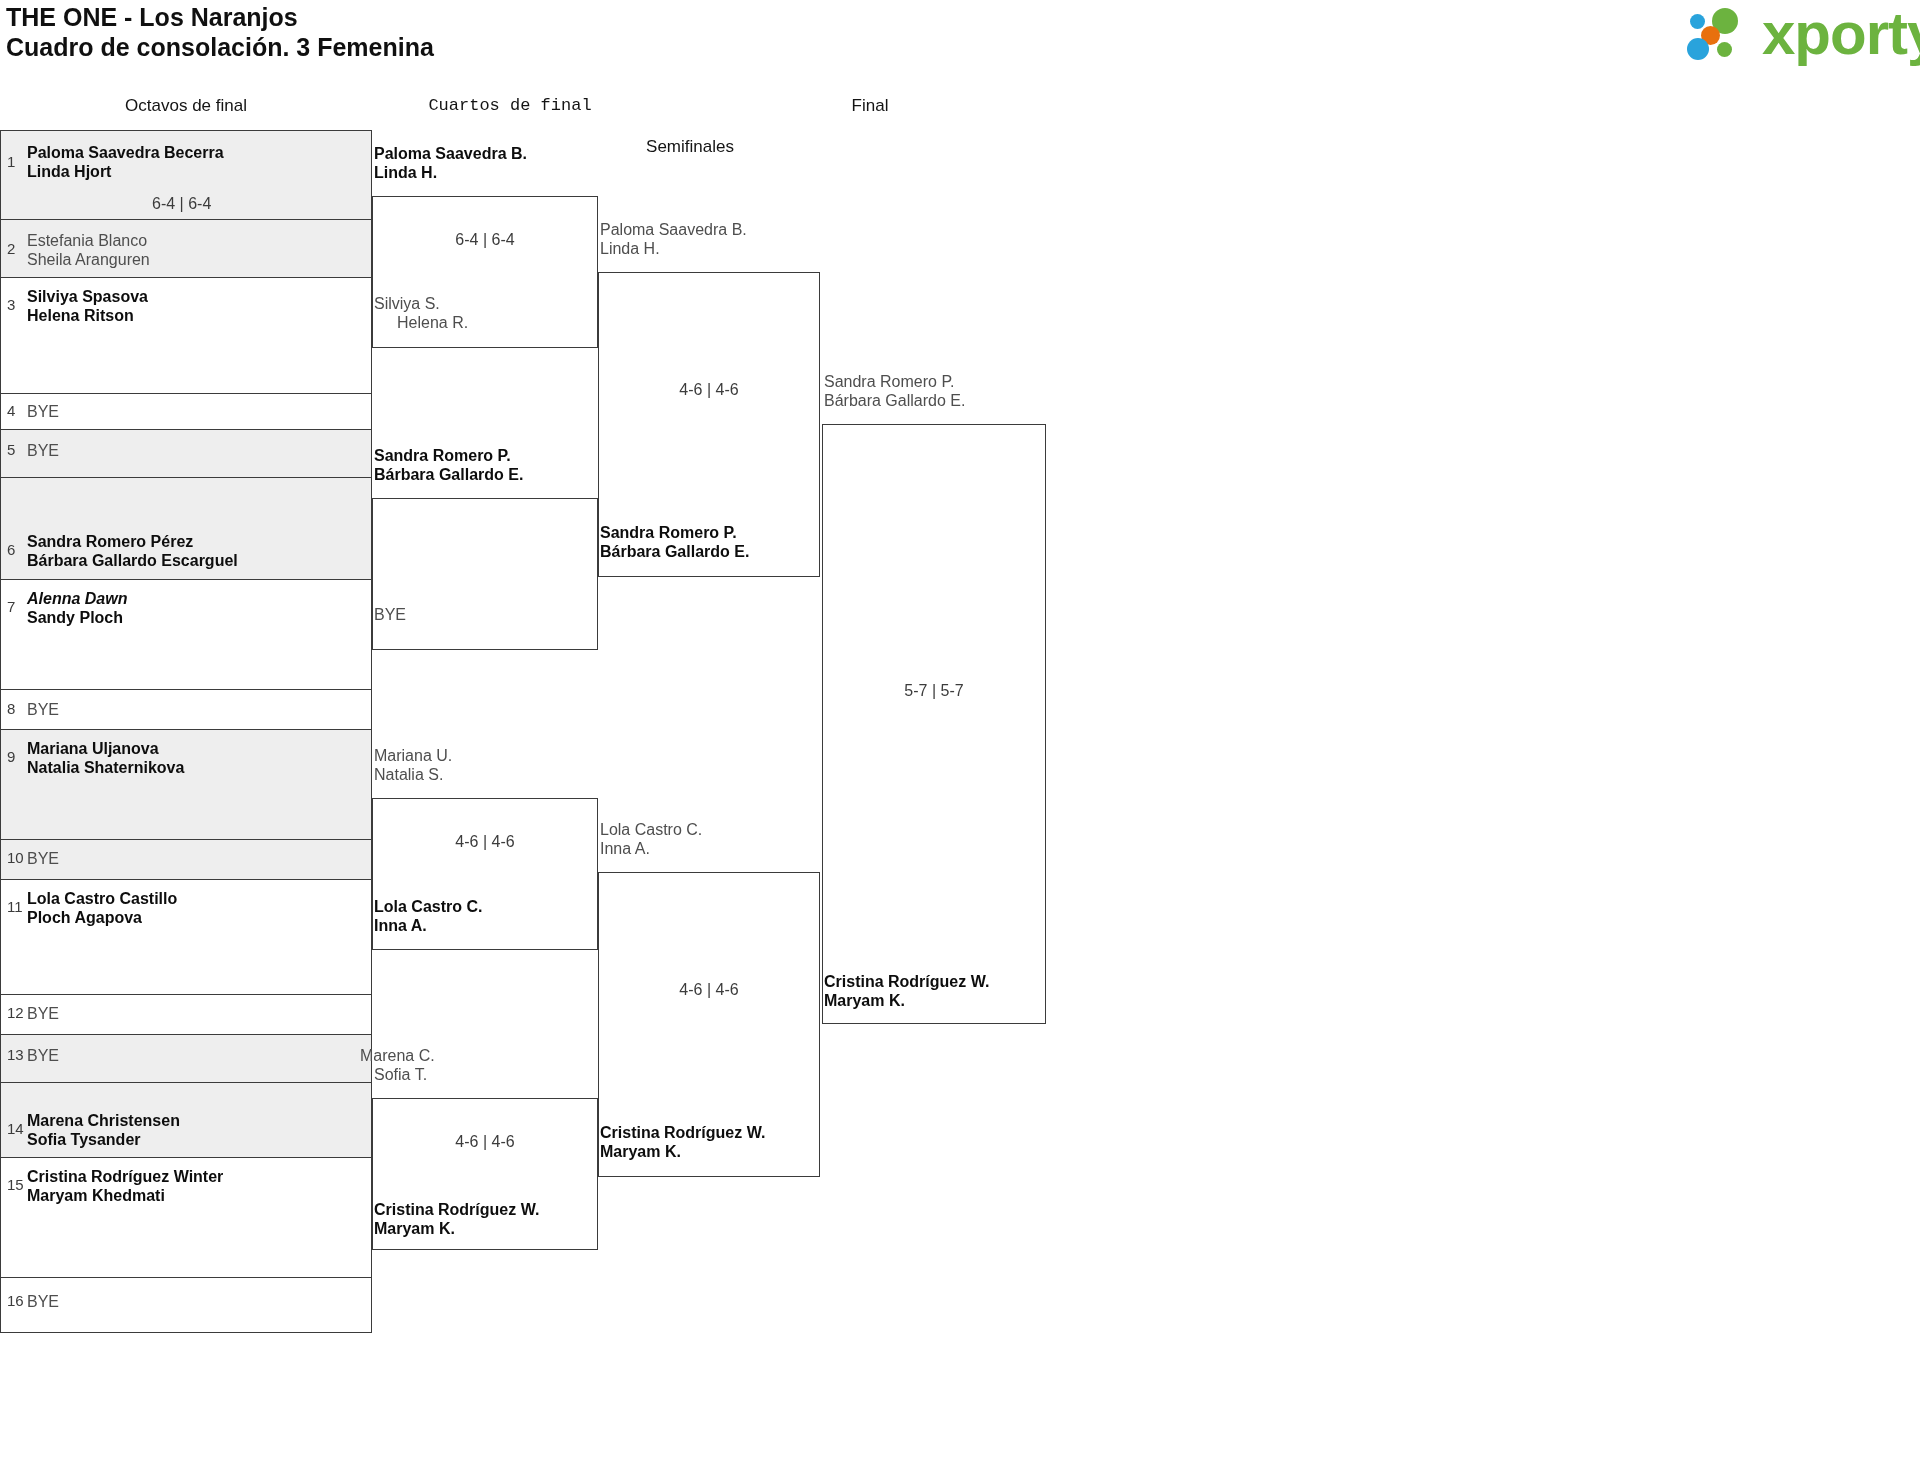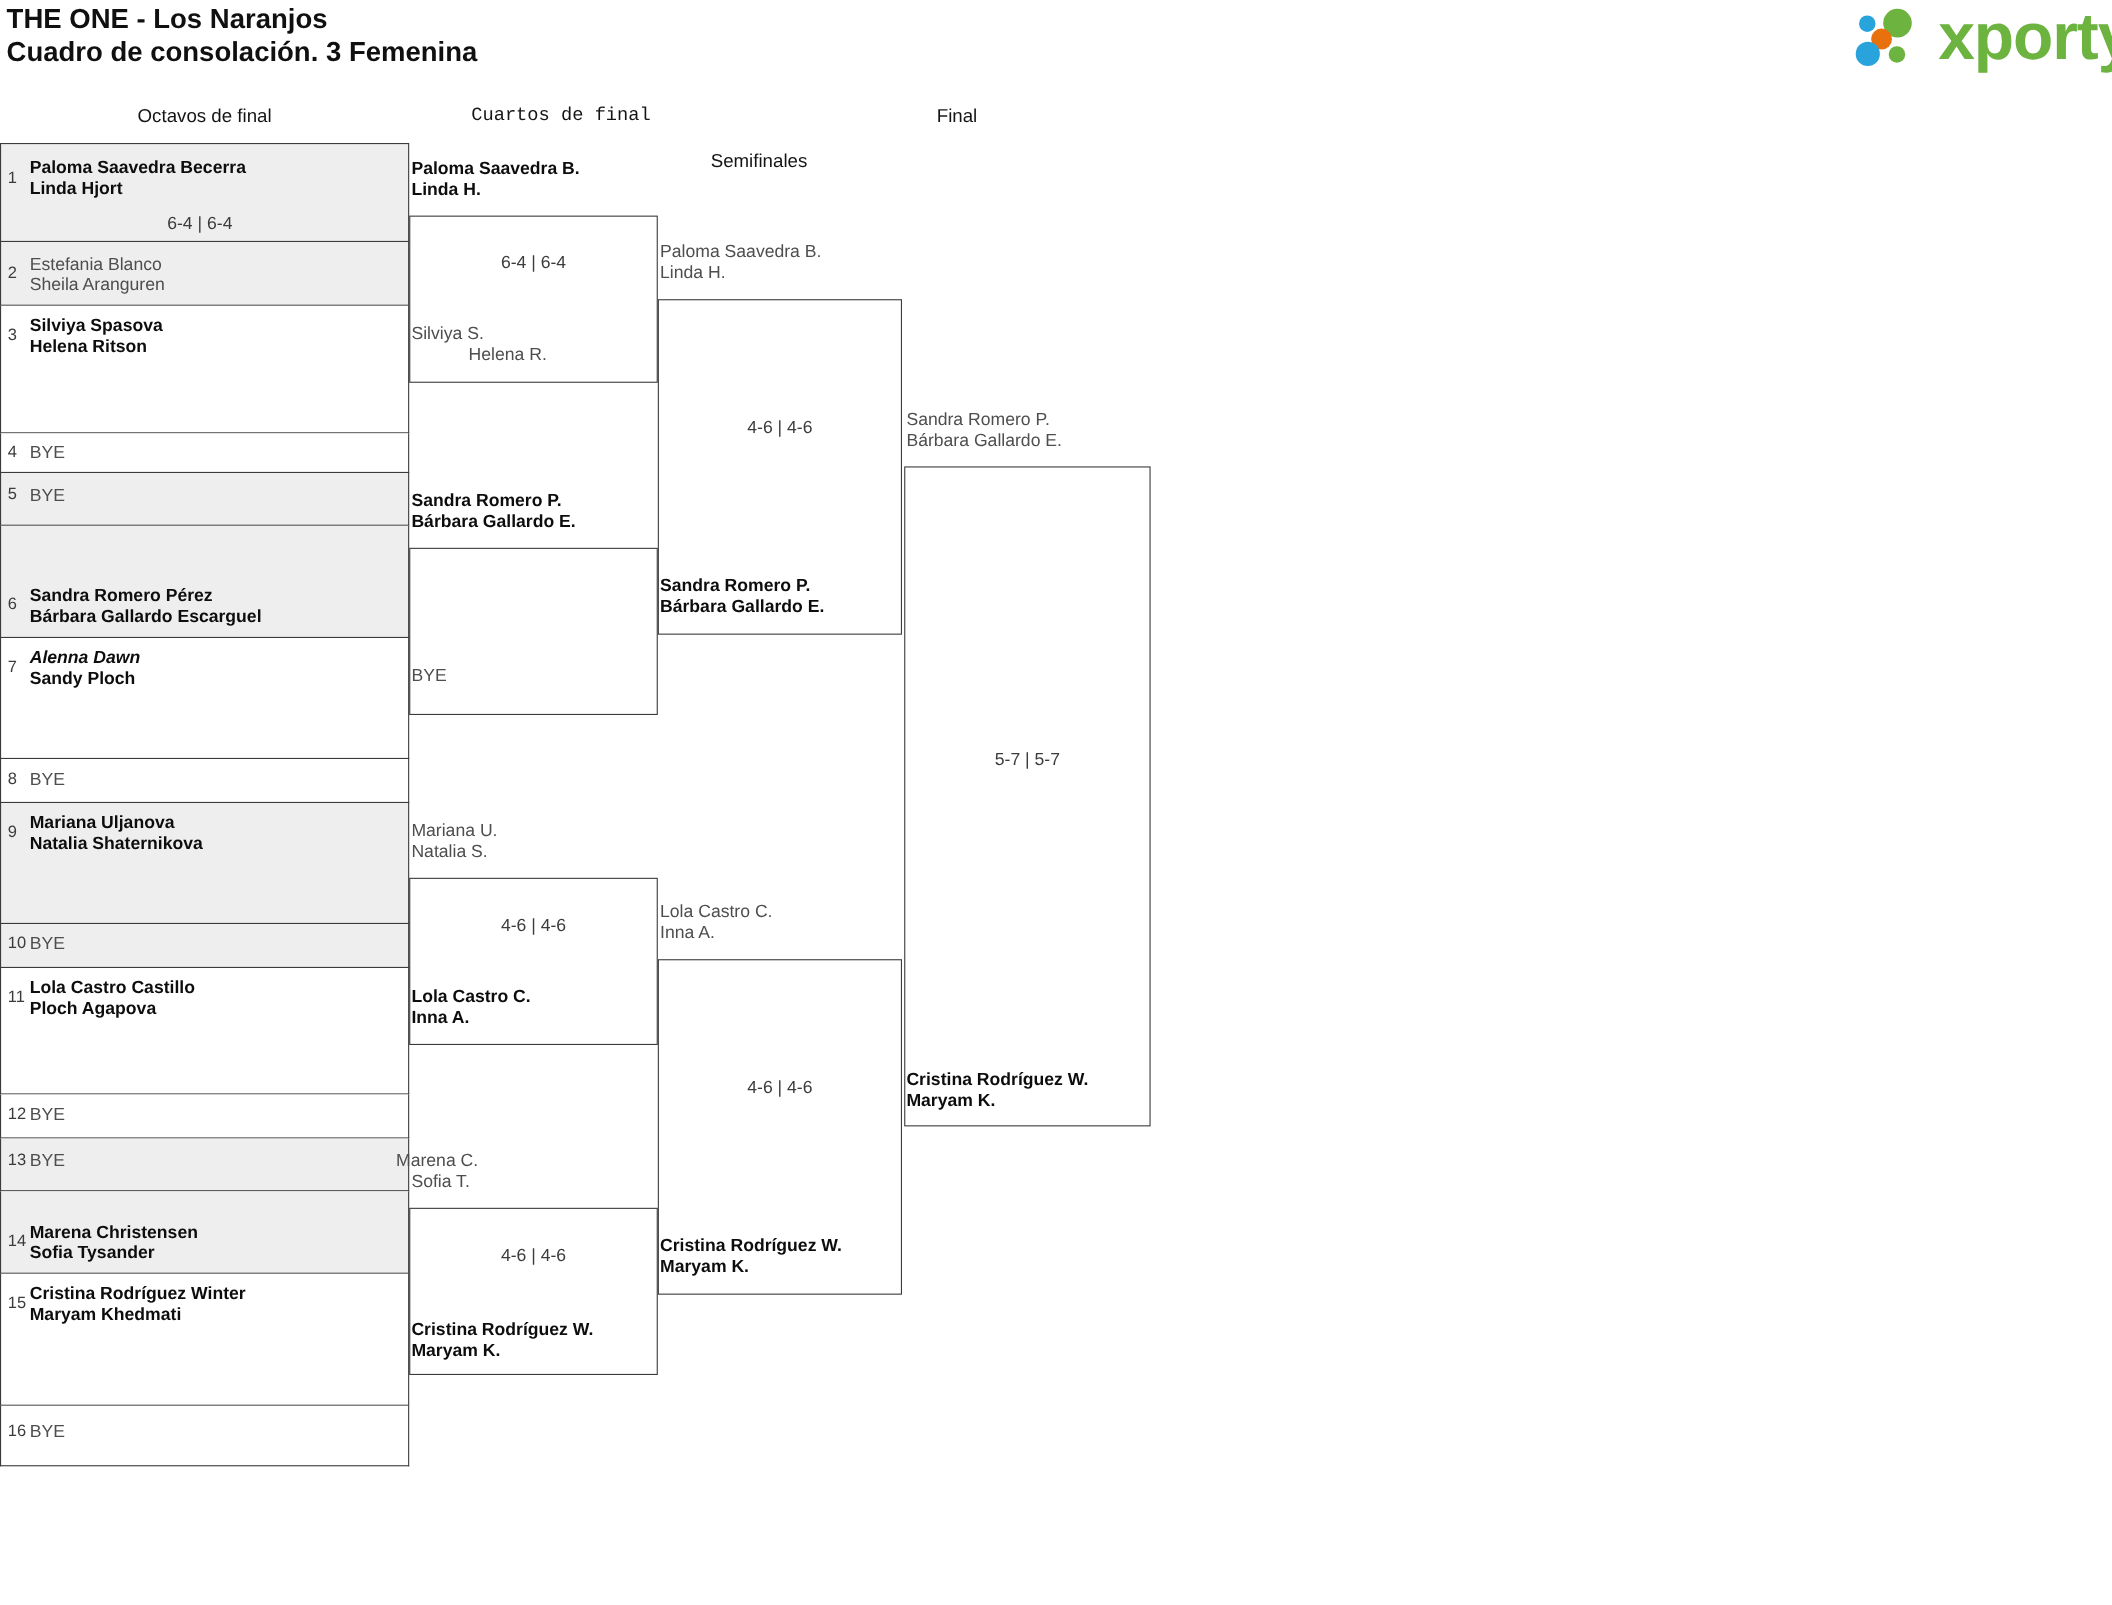--- a/index.html
+++ b/index.html
@@ -220,21 +220,21 @@
   <div class="col">
 
     <div>
       <span class="name2 win" style="left:374px; top:144px;">Paloma Saavedra B.</span>
       <span class="name2 win" style="left:374px; top:163px;">Linda H.</span>
     </div>
     <div class="conn" style="left:372px; top:196px; width:226px; height:152px;"></div>
     <div class="conn-score" style="left:372px; top:231px; width:226px;">6-4 | 6-4</div>
     <div>
       <span class="name2 lose" style="left:374px; top:294px;">Silviya S.</span>
-      <span class="name2 lose" style="left:394px; top:313px;padding-left:32px;">Helena R.</span>
+      <span class="name2 lose" style="left:365px; top:313px;padding-left:32px;">Helena R.</span>
     </div>
 
     <div>
       <span class="name2 win" style="left:374px; top:446px;">Sandra Romero P.</span>
       <span class="name2 win" style="left:374px; top:465px;">Bárbara Gallardo E.</span>
     </div>
     <div class="conn" style="left:372px; top:498px; width:226px; height:152px;"></div>
     <div class="conn-score" style="left:372px; top:533px; width:226px;"></div>
     <div>
       <span class="name2 bye" style="left:374px; top:605px;">BYE</span>

